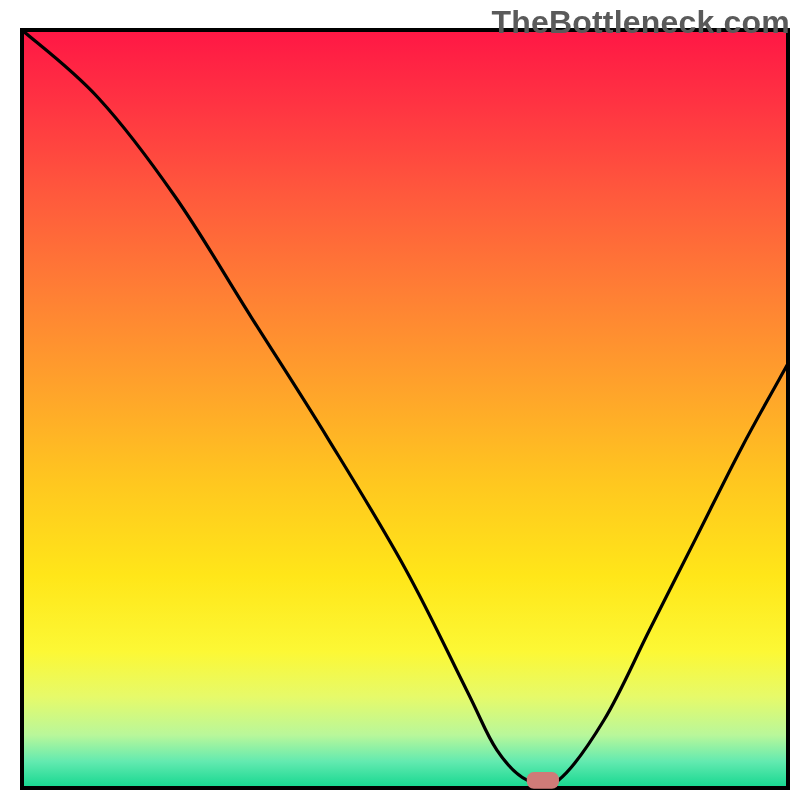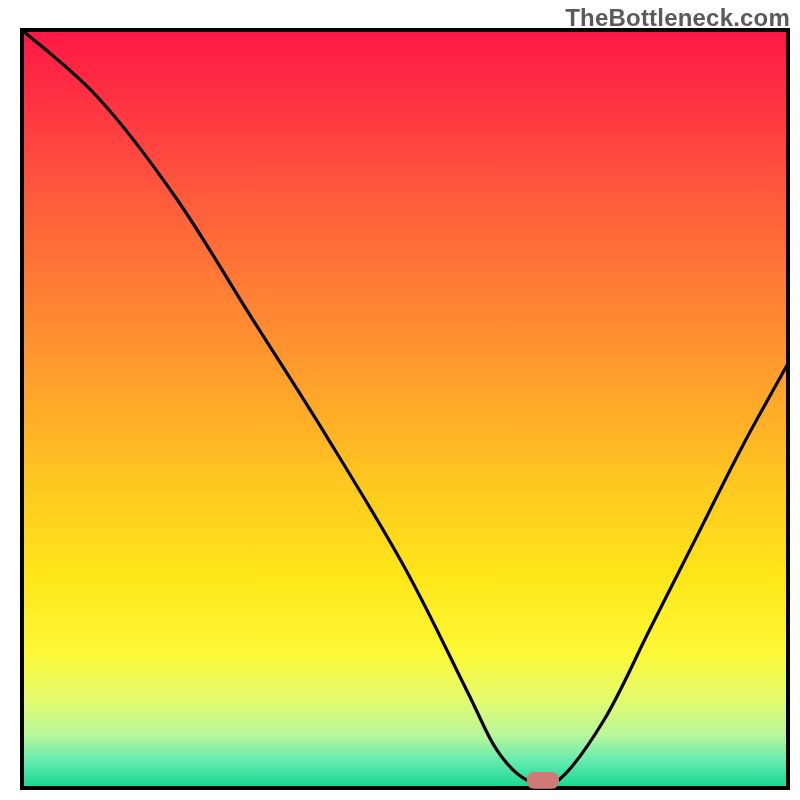--- a/index.html
+++ b/index.html
@@ -13,21 +13,21 @@
   }
   .stage {
     position: relative;
     width: 800px;
     height: 800px;
   }
   .watermark {
     position: absolute;
     top: 4px;
     right: 10px;
-    font-size: 24px;
+    font-size: 32px;
     font-weight: 600;
     color: #5a5a5a;
     letter-spacing: 0.2px;
     z-index: 20;
     user-select: none;
   }
   svg {
     position: absolute;
     top: 0;
     left: 0;

